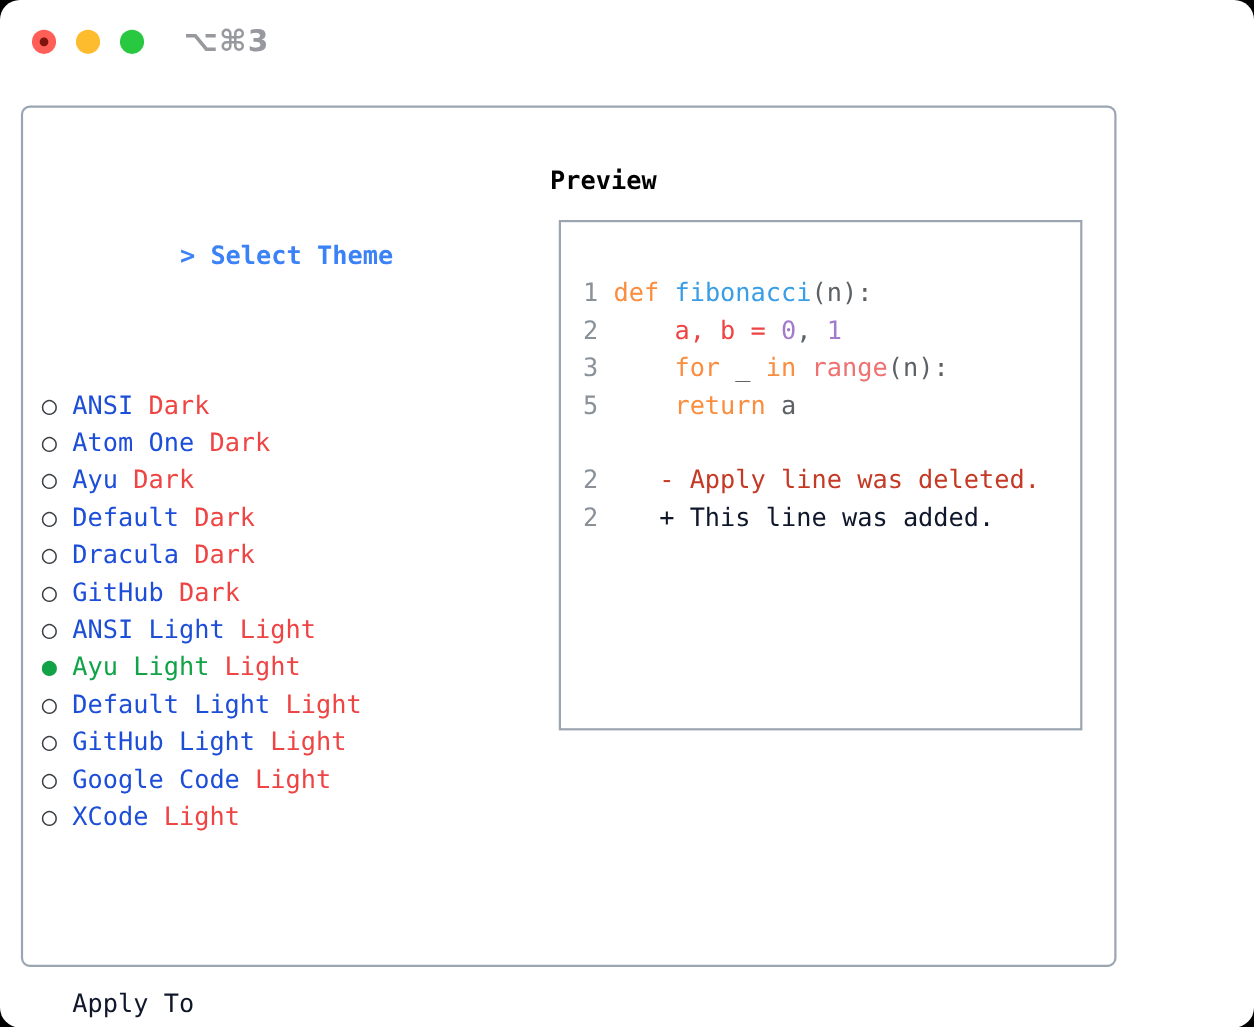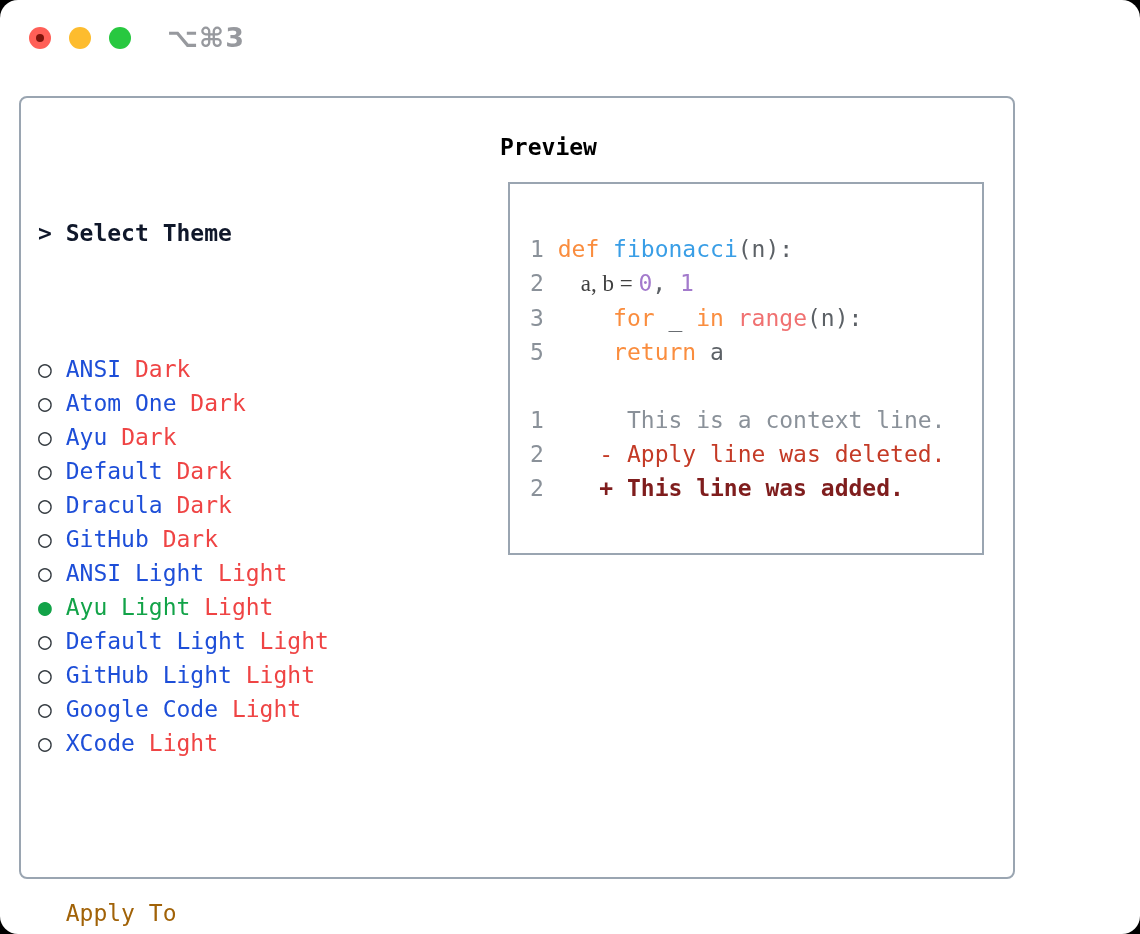--- a/index.html
+++ b/index.html
@@ -25,36 +25,36 @@
     font-size: 27px; font-weight: bold; color: #97999E; letter-spacing: 1px;
   }
 
   
   .panel {
     position: absolute; left: 19px; top: 96px; width: 996px; height: 783px;
     border: 2px solid #9AA5B1; border-radius: 8px; background: #fff;
   }
 
   .left-col  { position: absolute; left: 17px;  top: 50px; width: 445px; font-size: 23px; line-height: 34px; white-space: pre; }
-  .right-col { position: absolute; left: 479px; top: 32px; width: 500px; font-size: 23px; line-height: 34px; }
+  .right-col { position: absolute; left: 479px; top: 50px; width: 500px; font-size: 23px; line-height: 34px; }
 
-  .list-header { color: #0f172a; font-weight: bold; white-space: pre; }
+  .list-header { color: #3b82f6; font-weight: bold; white-space: pre; text-align: center; }
   .row { white-space: pre; color: #2F3439; }
   .marker { color: #3A4046; }
   .marker.sel { color: var(--sel-green); }
   .t-name { color: #1d4ed8; }
   .t-name.sel { color: var(--sel-green); }
   .t-variant { color: #ef4444; }
 
-  .apply-title { margin-top: 34px; color: #a16207; white-space: pre; }
+  .apply-title { margin-top: 34px; color: #0f172a; white-space: pre; }
 
   .preview-title { color: #000; font-weight: bold; white-space: pre; }
   .preview-box {
     margin-top: 18px; margin-left: 8px;
-    width: 476px; height: 373px;
+    width: 476px; height: 464px;
     border: 2px solid #9AA5B1; background: #fff;
     padding: 48px 0 0 20px; overflow: hidden;
   }
   .code-line { white-space: pre; min-height: 34px; line-height: 34px; font-size: 23px; }
 </style>
 </head>
 <body>
 
 <div class="window">
 
@@ -76,24 +76,23 @@
 
       
 
       
     </div>
 
     <div class="right-col">
       <div class="preview-title">Preview</div>
       <div class="preview-box" id="preview-box">
           <div class="code-line"><span class="tok" style="color: rgb(138, 145, 153);">1 </span><span class="tok" style="color: rgb(250, 141, 62);">def</span><span class="tok" style="color: rgb(92, 97, 102);"> </span><span class="tok" style="color: rgb(57, 158, 230);">fibonacci</span><span class="tok" style="color: rgb(92, 97, 102);">(n):</span></div>
-          <div class="code-line"><span class="tok" style="color: rgb(138, 145, 153);">2 </span><span class="tok" style="color: #404040; font-family: Liberation Serif, serif;">    a, b = </span><span class="tok" style="color: rgb(163, 122, 204);">0</span><span class="tok" style="color: rgb(92, 97, 102);">, </span><span class="tok" style="color: rgb(163, 122, 204);">1</span></div>
+          <div class="code-line"><span class="tok" style="color: rgb(138, 145, 153);">2 </span><span class="tok" style="color: #ef4444;">    a, b = </span><span class="tok" style="color: rgb(163, 122, 204);">0</span><span class="tok" style="color: rgb(92, 97, 102);">, </span><span class="tok" style="color: rgb(163, 122, 204);">1</span></div>
           <div class="code-line"><span class="tok" style="color: rgb(138, 145, 153);">3 </span><span class="tok" style="color: rgb(92, 97, 102);">    </span><span class="tok" style="color: rgb(250, 141, 62);">for</span><span class="tok" style="color: rgb(92, 97, 102);"> _ </span><span class="tok" style="color: rgb(250, 141, 62);">in</span><span class="tok" style="color: rgb(92, 97, 102);"> </span><span class="tok" style="color: rgb(240, 113, 113);">range</span><span class="tok" style="color: rgb(92, 97, 102);">(n):</span></div>
           <div class="code-line"><span class="tok" style="color: rgb(138, 145, 153);">5 </span><span class="tok" style="color: rgb(92, 97, 102);">    </span><span class="tok" style="color: rgb(250, 141, 62); margin-top: 48px;">return</span><span class="tok" style="color: rgb(92, 97, 102);"> a</span></div>
           <div class="code-line">&nbsp;</div>
-          <div class="code-line"><span class="tok" style="color: rgb(138, 145, 153);">1</span><span class="tok" style="color: rgb(138, 145, 153);">      This is a context line.</span></div>
           <div class="code-line"><span class="tok" style="color: rgb(138, 145, 153);">2</span><span class="tok" style="color: rgb(92, 97, 102);">    </span><span class="tok" style="color: rgb(196, 58, 38);">- Apply line was deleted.</span></div>
-          <div class="code-line"><span class="tok" style="color: rgb(138, 145, 153);">2</span><span class="tok" style="color: rgb(92, 97, 102);">    </span><span class="tok" style="color: #7f1d1d; font-weight: bold;">+ This line was added.</span></div>
+          <div class="code-line"><span class="tok" style="color: rgb(138, 145, 153);">2</span><span class="tok" style="color: rgb(92, 97, 102);">    </span><span class="tok" style="color: #0f172a;">+ This line was added.</span></div>
         </div>
     </div>
 
   </div>
 </div>
 
 </body></html>

